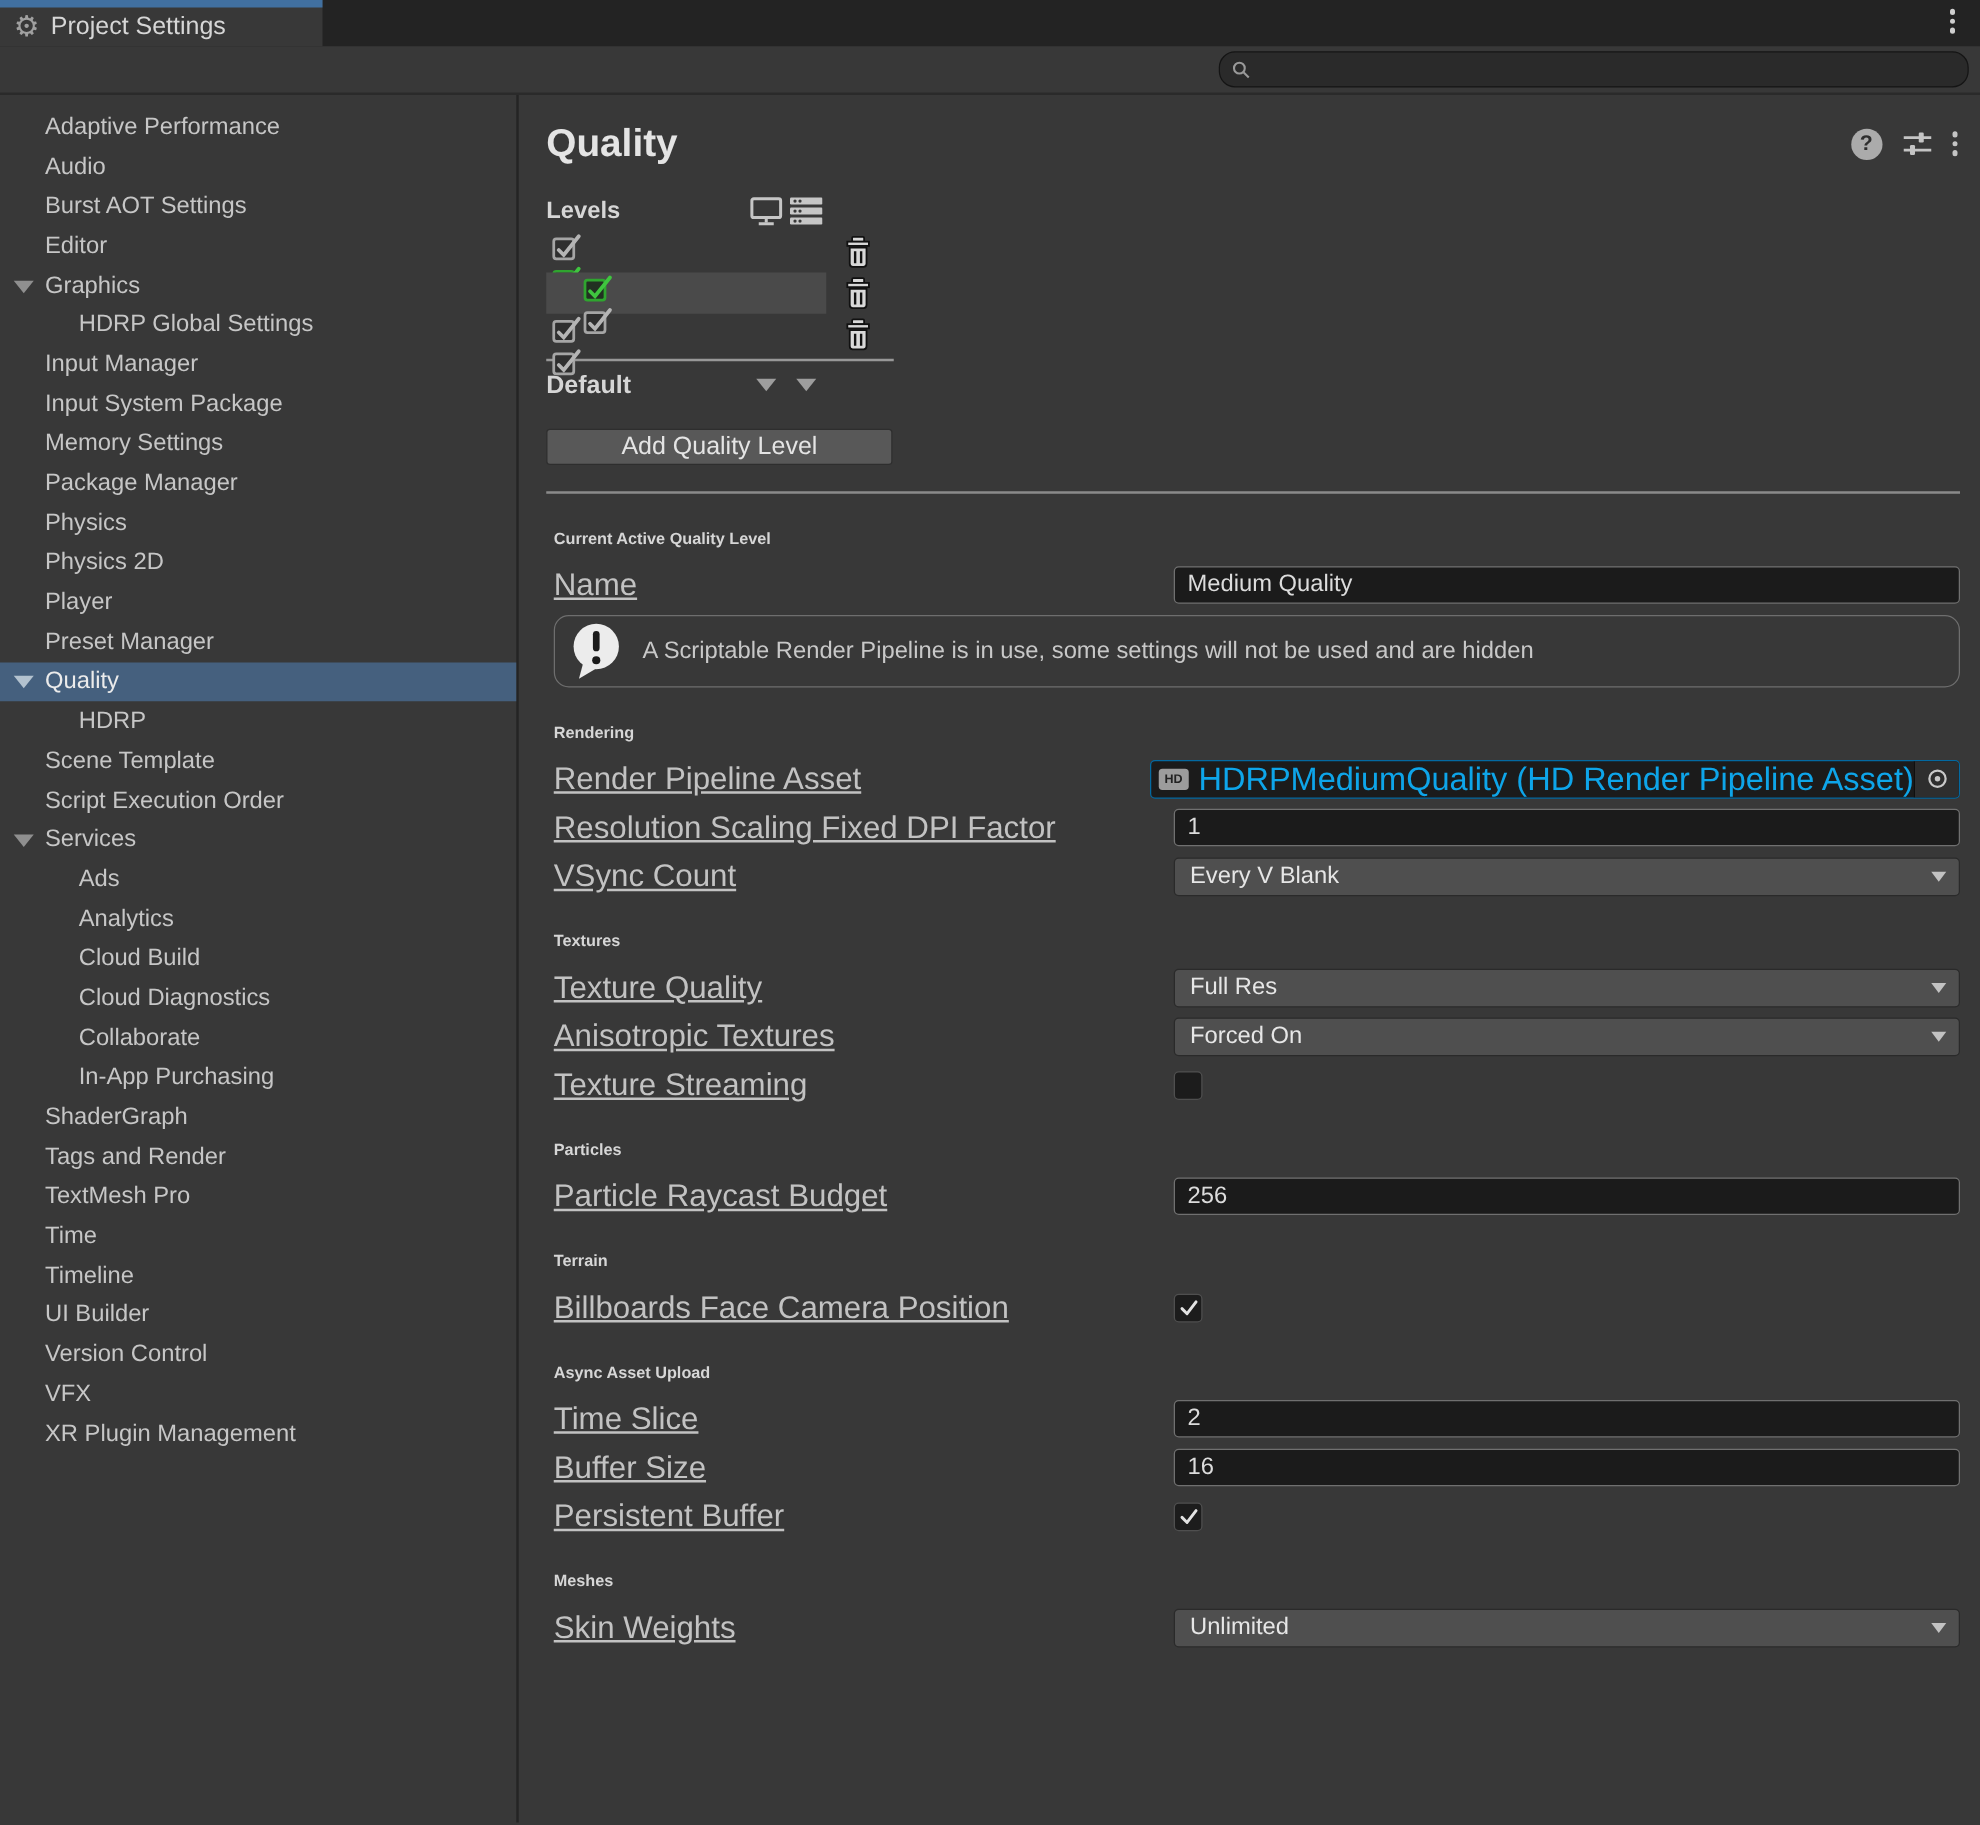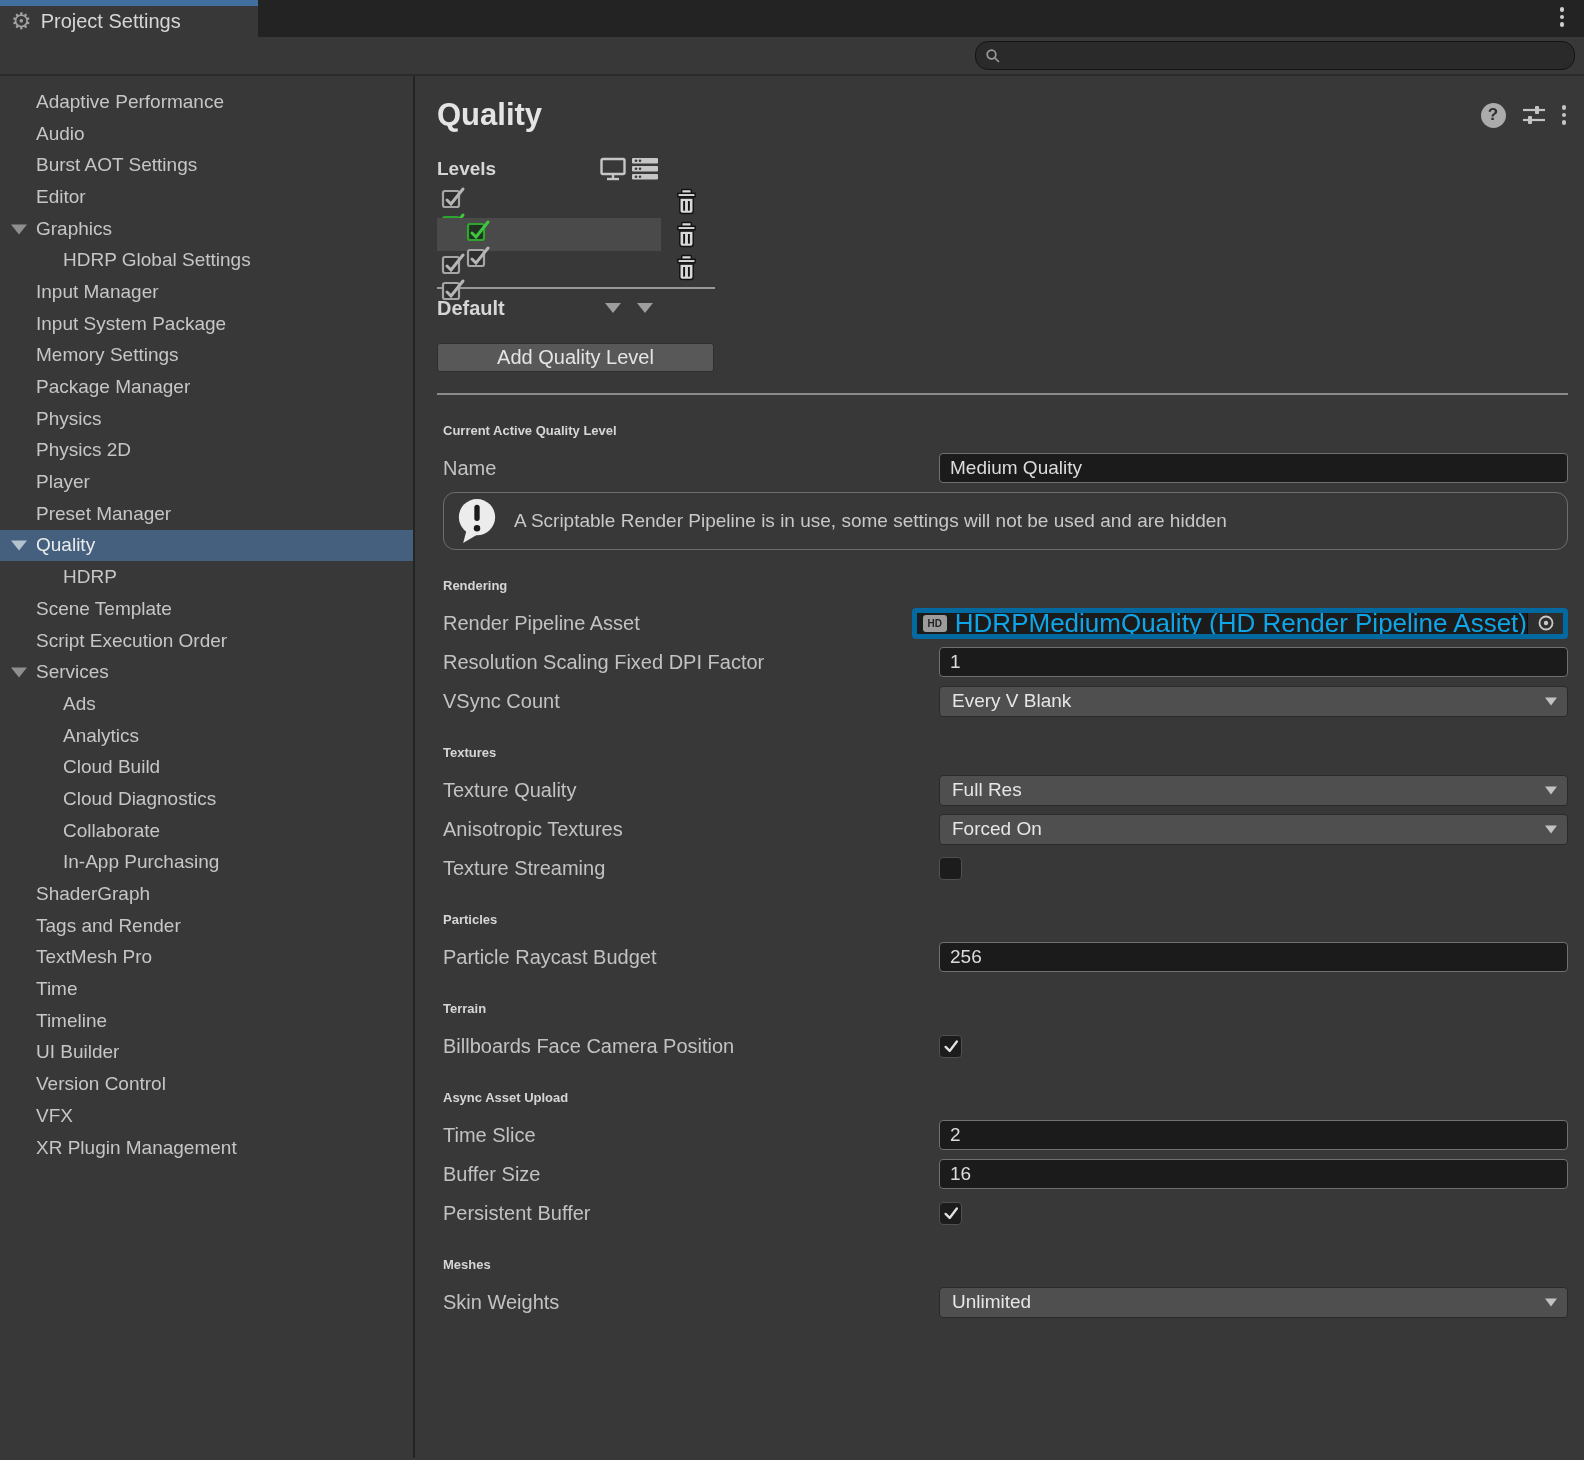--- a/index.html
+++ b/index.html
@@ -85,21 +85,21 @@
     margin-top:16px; width:277px; height:29px;
     background:#585858; border:1px solid #2e2e2e; border-radius:3px;
     color:#e4e4e4; font-size:20px; font-family:"Liberation Sans", sans-serif;
     display:flex; align-items:center; justify-content:center; cursor:pointer;
   }
   .big-divider { margin-top:21px; margin-right:16px; height:2px; background:#8a8a8a; }
   
   .section { margin-top:28px; padding-left:6px; }
   .section-heading { font-size:13px; font-weight:bold; color:#d6d6d6; margin-bottom:14px; }
   .form-row { display:flex; align-items:center; height:32px; margin-bottom:7px; }
-  .row-label { width:496px; font-size:20px; color:#c2c2c2; white-space:nowrap; }
+  .row-label { width:496px; font-size:25px; color:#c2c2c2; white-space:nowrap;text-decoration:underline; }
   .row-value { flex:1; margin-right:16px; display:flex; align-items:center; }
   .text-field {
     width:100%; height:30px; background:#1b1b1b;
     border:1px solid #707070; border-radius:4px;
     color:#dcdcdc; font-size:19px; padding:0 10px;
     font-family:"Liberation Sans", sans-serif; outline:none;
   }
   .dropdown {
     width:100%; height:31px; background:#4f4f4f;
     border:1px solid #2a2a2a; border-radius:4px;
@@ -107,21 +107,21 @@
     font-size:19px; color:#e6e6e6; cursor:pointer; position:relative;
   }
   .dropdown .caret {
     position:absolute; right:10px; top:50%; transform:translateY(-45%);
     width:0; height:0;
     border-left:6px solid transparent; border-right:6px solid transparent;
     border-top:8px solid #c2c2c2;
   }
   .object-field {
     width:100%; height:31px; background:#1b1b1b;
-    border:5px solid #0369a1; border-radius:4px;
+    border:1px solid #0369a1; border-radius:4px;
     display:flex; align-items:center; cursor:pointer; overflow:hidden;
   }
   .hd-badge {
     width:24px; height:17px; background:#9c9c9c; border-radius:3px;
     color:#222; font-size:10px; font-weight:bold;
     display:flex; align-items:center; justify-content:center;
     margin:0 8px 0 6px; flex:none;
   }
   .object-text { flex:1; font-size:26px; color:#0ea5e9; white-space:nowrap; overflow:hidden; }
   .picker-seg {

